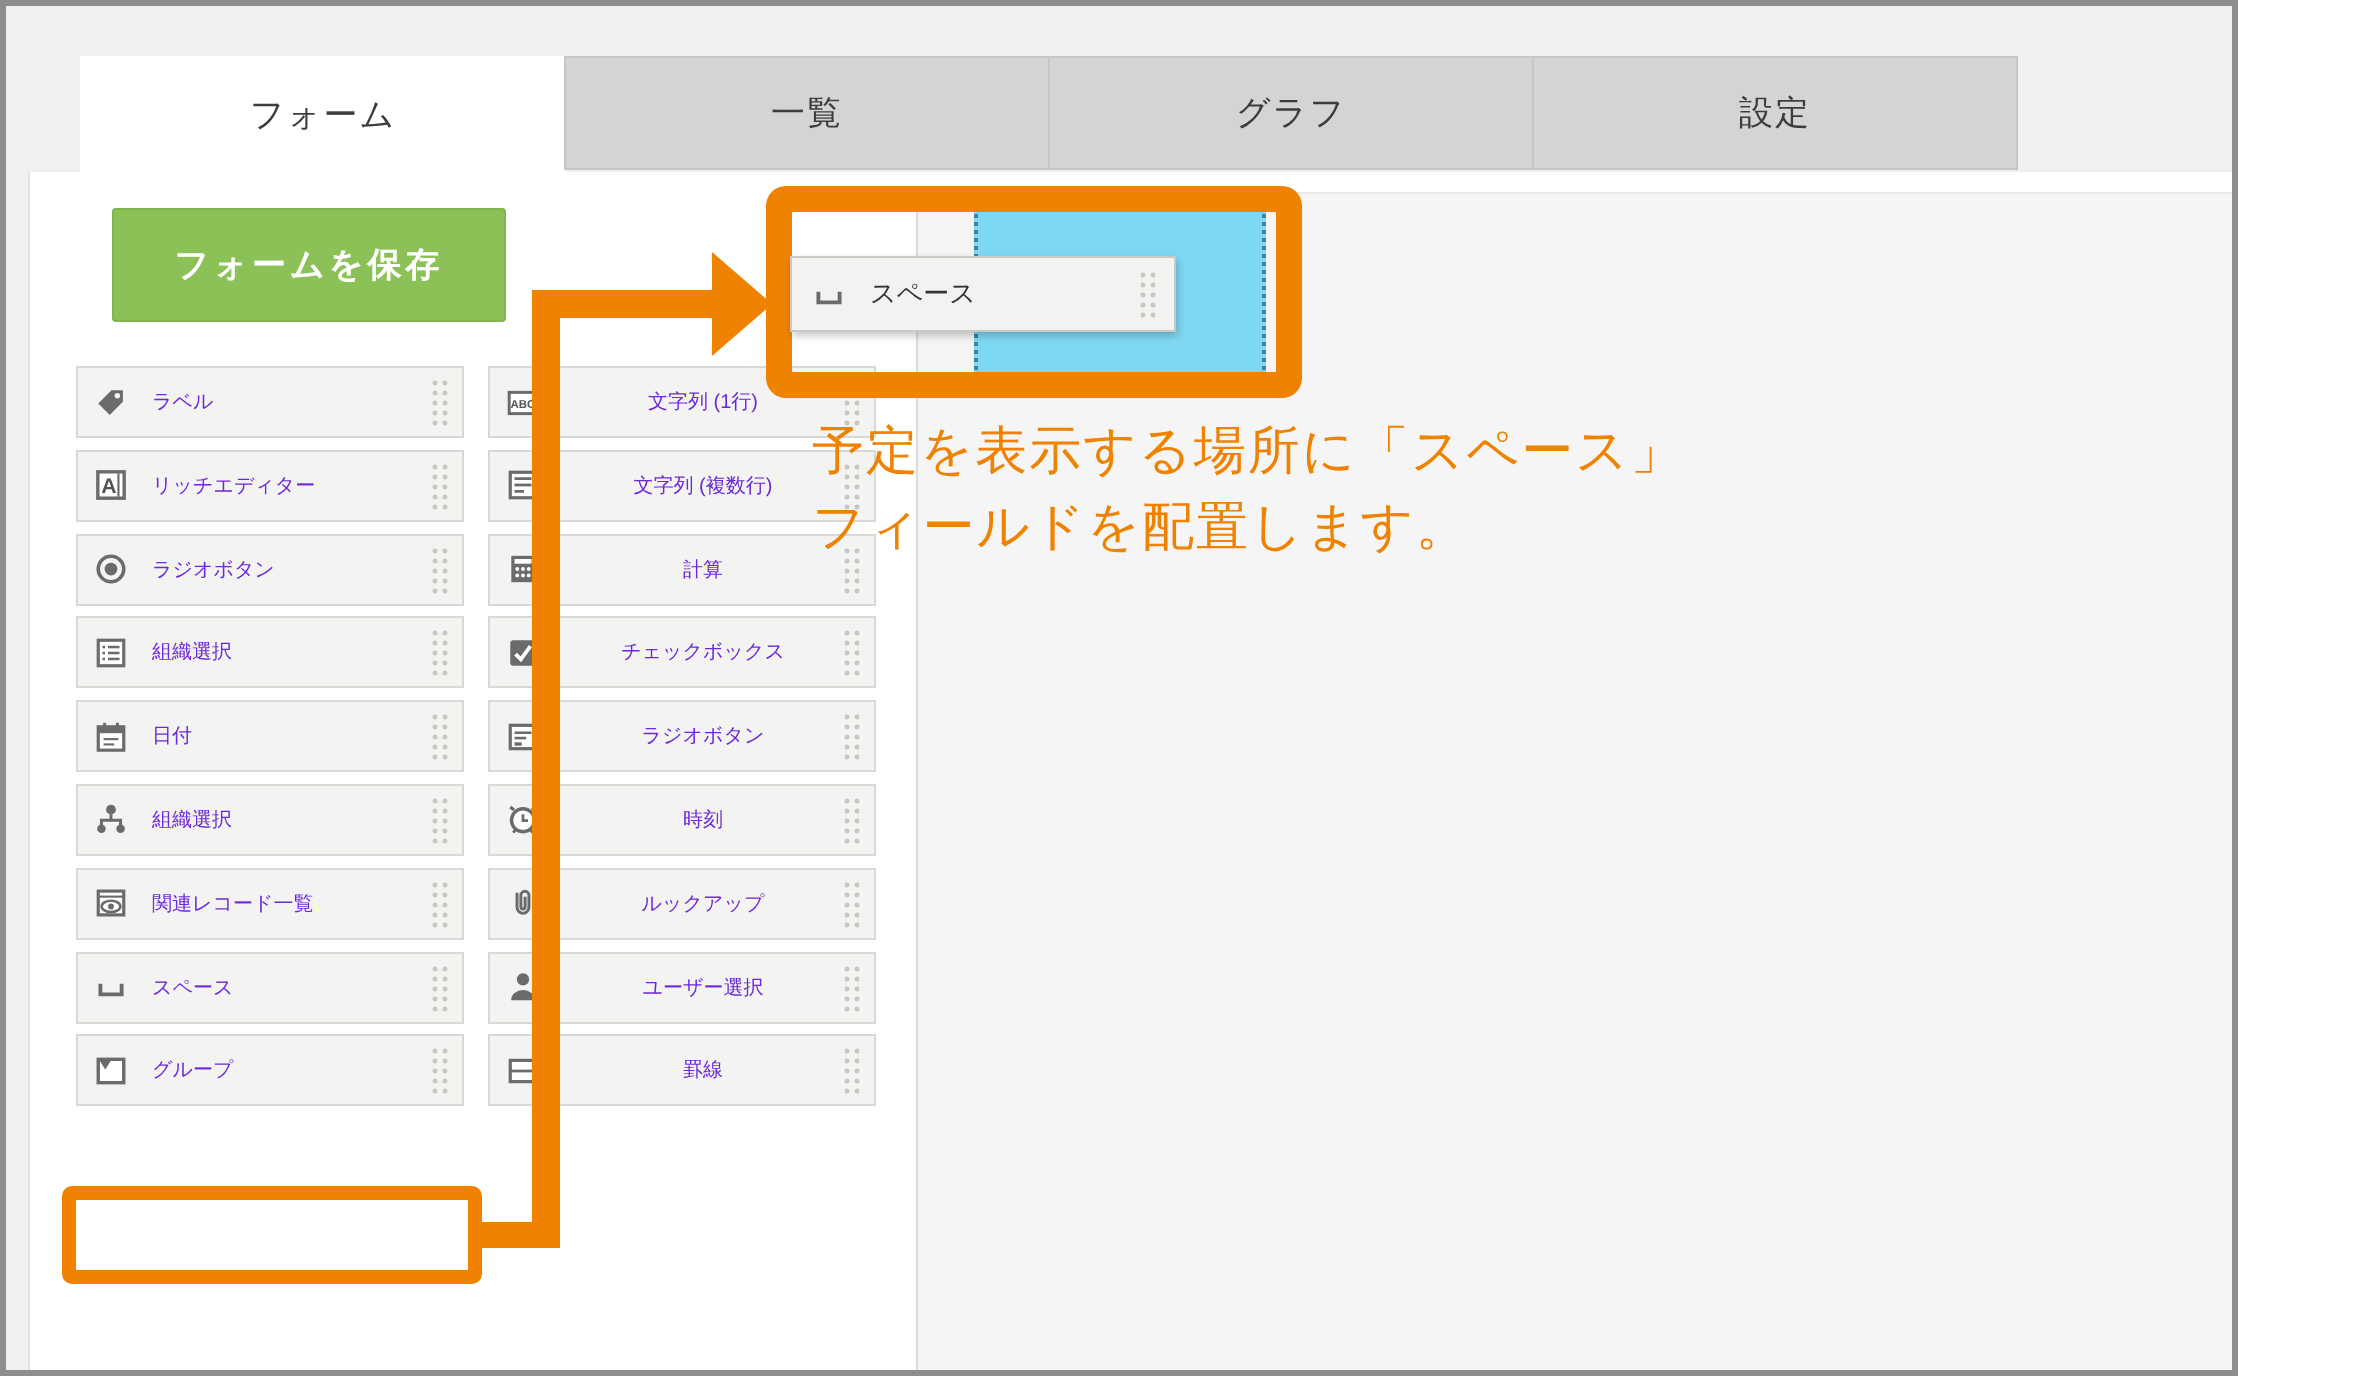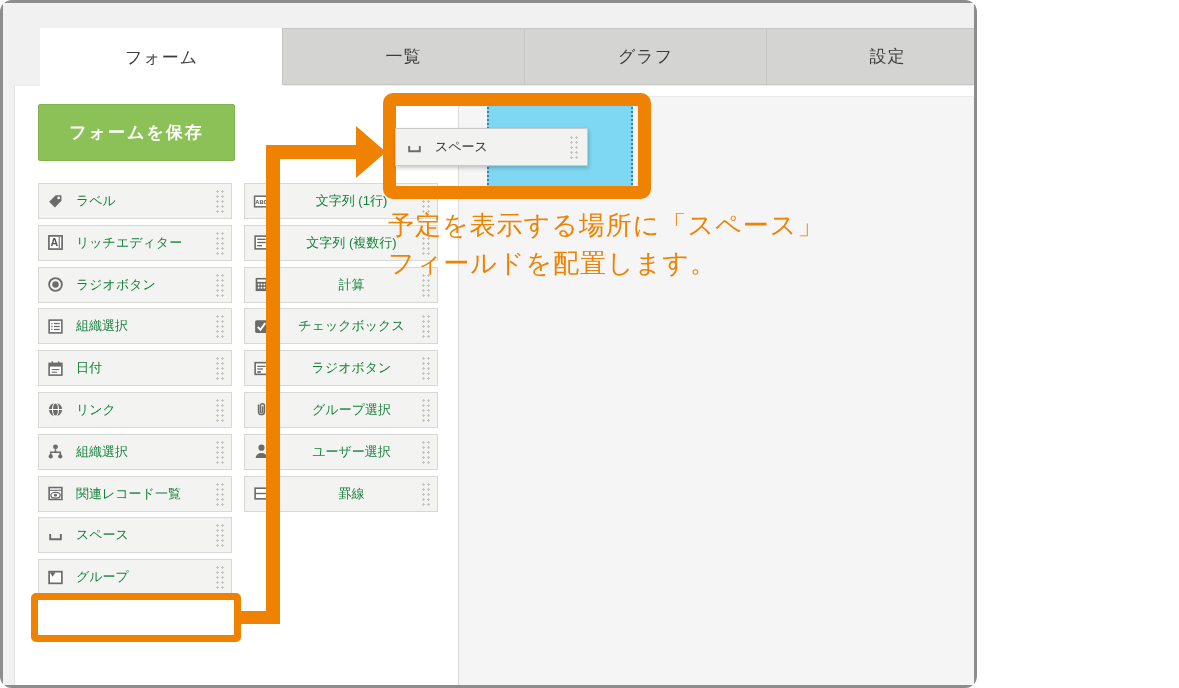--- a/index.html
+++ b/index.html
@@ -1,46 +1,46 @@
 <!DOCTYPE html>
 <html style="--orange: #ef8200; --drop-cyan: #7fd8f3; --save-green: #8cc158; --tab-gray: #d4d4d3; --canvas-gray: #f5f5f5; --item-bg: #f3f3f1;"><head>
 <meta charset="utf-8">
 <style>
   html,body{margin:0;padding:0;}
   body{font-family:"Liberation Sans",sans-serif;background:#fff;}
-  .stage{position:relative;width:977px;height:688px;background:#f1f1f2;overflow:hidden;border-radius:12px;}
+  .stage{position:relative;width:1119px;height:688px;background:#f1f1f2;overflow:hidden;}
   .frame{position:absolute;inset:0;border:3px solid #8d8d8d;pointer-events:none;z-index:50;}
 
   
   .tab-bar{position:absolute;left:40px;top:28px;height:57px;display:flex;z-index:3;}
   .tab{width:243px;height:57px;display:flex;align-items:center;justify-content:center;
        font-size:17px;color:#3c3c3c;letter-spacing:1px;cursor:pointer;
        background:var(--tab-gray);border:1px solid #c6c6c5;box-sizing:border-box;margin-left:-1px;}
   .tab.active{background:#fff;border:none;height:59px;margin-left:0;}
 
   
   .panel{position:absolute;left:14px;top:85px;width:1162px;height:600px;background:#fff;
          border-left:1px solid #e3e3e2;border-top:1px solid #ededec;box-sizing:border-box;z-index:1;}
   .canvas{position:absolute;left:458px;top:96px;width:718px;height:589px;background:var(--canvas-gray);
           border-left:1px solid #dcdcda;border-top:1px solid #e9e9e8;box-sizing:border-box;z-index:1;}
 
   
-  .save-btn{position:absolute;left:38px;top:104px;width:195px;height:55px;background:var(--save-green);
+  .save-btn{position:absolute;left:56px;top:104px;width:195px;height:55px;background:var(--save-green);
             border:1px solid #81b44e;border-radius:2px;color:#fff;font-weight:bold;font-size:17px;
             letter-spacing:2px;display:flex;align-items:center;justify-content:center;cursor:pointer;z-index:2;}
 
   
   .pal-col{position:absolute;top:183px;width:194px;z-index:2;}
   #pal-col1{left:38px;}
   #pal-col2{left:244px;text-align:center;}
   .field-item{position:relative;height:36px;margin-bottom:5.8px;background:var(--item-bg);
               border:1px solid #d8d8d5;box-sizing:border-box;display:flex;align-items:center;
               padding:0 6px;cursor:grab;}
   .field-item .icn{width:21px;height:17px;margin-right:10px;display:inline-flex;align-items:center;justify-content:center;flex:0 0 21px;}
-  .field-item .lbl{font-size:13px;color:#15803d;white-space:nowrap;flex:1;}
+  .field-item .lbl{font-size:10px;color:#6d28d9;white-space:nowrap;flex:1;}
   .dots{width:10px;height:26px;flex:0 0 10px;
         background-image:radial-gradient(circle,#c6c6c2 1.1px,transparent 1.4px);
         background-size:5px 5px;background-position:0 1px;}
 
   
   .drag-card{position:absolute;left:395px;top:128px;width:193px;height:38px;background:#f2f2f0;
              border:1px solid #c9c9c6;box-shadow:1px 2px 4px rgba(0,0,0,.22);box-sizing:border-box;
              display:flex;align-items:center;padding:0 8px;z-index:8;cursor:grabbing;}
   .drag-card .icn{width:21px;height:17px;margin-right:10px;display:inline-flex;align-items:center;justify-content:center;}
   .drag-card .lbl{font-size:13px;color:#333;flex:1;}
@@ -56,21 +56,21 @@
           border-radius:5px;box-sizing:border-box;z-index:6;pointer-events:none;}
   .arrow-seg{position:absolute;background:var(--orange);z-index:5;pointer-events:none;}
   .seg-bottom{left:238px;top:611px;width:42px;height:13px;}
   .seg-vert{left:266px;top:145px;width:14px;height:479px;}
   .seg-top{left:266px;top:145px;width:92px;height:14px;}
   .arrow-head{position:absolute;left:356px;top:126px;width:0;height:0;z-index:5;pointer-events:none;
               border-top:26px solid transparent;border-bottom:26px solid transparent;
               border-left:30px solid var(--orange);}
 
   
-  .annotation{position:absolute;left:388px;top:206px;font-size:26px;line-height:38px;
+  .annotation{position:absolute;left:406px;top:206px;font-size:26px;line-height:38px;
               color:var(--orange);letter-spacing:1px;z-index:7;white-space:nowrap;}
 </style>
 </head>
 <body>
 
 <div class="stage">
   <div class="tab-bar" id="tab-bar">
       <div class="tab active">フォーム</div>
       <div class="tab">一覧</div>
       <div class="tab">グラフ</div>
@@ -136,31 +136,20 @@
           <svg width="17" height="17" viewBox="0 0 16 16" aria-hidden="true">
             <line x1="5" y1="1.3" x2="5" y2="4" stroke="#6b6b6b" stroke-width="1.4"></line>
             <line x1="11" y1="1.3" x2="11" y2="4" stroke="#6b6b6b" stroke-width="1.4"></line>
             <rect x="2" y="3.2" width="12" height="11" fill="#fff" stroke="#6b6b6b" stroke-width="1.5"></rect>
             <rect x="2" y="3.2" width="12" height="3" fill="#6b6b6b"></rect>
             <line x1="4.5" y1="9" x2="11.5" y2="9" stroke="#6b6b6b"></line>
             <line x1="4.5" y1="11.5" x2="9.5" y2="11.5" stroke="#6b6b6b"></line>
           </svg>
         </span>
         <span class="lbl">日付</span>
-        <span class="dots"></span>
-      </div>
-      <div class="field-item">
-        <span class="icn">
-          <svg width="17" height="17" viewBox="0 0 16 16" aria-hidden="true">
-            <circle cx="8" cy="8" r="6.2" fill="#6b6b6b"></circle>
-            <ellipse cx="8" cy="8" rx="2.8" ry="6.2" fill="none" stroke="#fff" stroke-width="1"></ellipse>
-            <line x1="1.8" y1="8" x2="14.2" y2="8" stroke="#fff" stroke-width="1"></line>
-          </svg>
-        </span>
-        <span class="lbl">リンク</span>
         <span class="dots"></span>
       </div>
       <div class="field-item">
         <span class="icn">
           <svg width="17" height="17" viewBox="0 0 16 16" aria-hidden="true">
             <circle cx="8" cy="3.6" r="2.3" fill="#6b6b6b"></circle>
             <path d="M8 5.8 8 8.6 M3.5 11.5 3.5 8.6 12.5 8.6 12.5 11.5" stroke="#6b6b6b" fill="none" stroke-width="1.4"></path>
             <circle cx="3.5" cy="12.6" r="2" fill="#6b6b6b"></circle>
             <circle cx="12.5" cy="12.6" r="2" fill="#6b6b6b"></circle>
           </svg>
@@ -261,24 +250,38 @@
             <line x1="4" y1="8.5" x2="9.5" y2="8.5" stroke="#6b6b6b" stroke-width="1.2"></line>
             <rect x="4" y="10.5" width="3.4" height="1.6" fill="#6b6b6b"></rect>
           </svg>
         </span>
         <span class="lbl">ラジオボタン</span>
         <span class="dots"></span>
       </div>
       <div class="field-item">
         <span class="icn">
           <svg width="17" height="17" viewBox="0 0 16 16" aria-hidden="true">
+            <line x1="3.8" y1="3.8" x2="2" y2="2.4" stroke="#6b6b6b" stroke-width="1.5"></line>
+            <line x1="12.2" y1="3.8" x2="14" y2="2.4" stroke="#6b6b6b" stroke-width="1.5"></line>
+            <circle cx="8" cy="8.6" r="5.4" fill="#fff" stroke="#6b6b6b" stroke-width="1.6"></circle>
+            <path d="M8 5.8 8 8.8 10.4 8.8" stroke="#6b6b6b" fill="none" stroke-width="1.3"></path>
+            <line x1="4.4" y1="13.2" x2="3.4" y2="14.4" stroke="#6b6b6b" stroke-width="1.4"></line>
+            <line x1="11.6" y1="13.2" x2="12.6" y2="14.4" stroke="#6b6b6b" stroke-width="1.4"></line>
+          </svg>
+        </span>
+        <span class="lbl">時刻</span>
+        <span class="dots"></span>
+      </div>
+      <div class="field-item">
+        <span class="icn">
+          <svg width="17" height="17" viewBox="0 0 16 16" aria-hidden="true">
             <path d="M5.2 3.2 5.2 10 a2.8 2.8 0 0 0 5.6 0 L10.8 4.4 a1.9 1.9 0 0 0 -3.8 0 L7 9.8 a1 1 0 0 0 2 0 L9 5" stroke="#6b6b6b" fill="none" stroke-width="1.4"></path>
           </svg>
         </span>
-        <span class="lbl">グループ選択</span>
+        <span class="lbl">ルックアップ</span>
         <span class="dots"></span>
       </div>
       <div class="field-item">
         <span class="icn">
           <svg width="17" height="17" viewBox="0 0 16 16" aria-hidden="true">
             <circle cx="8" cy="4.4" r="2.9" fill="#6b6b6b"></circle>
             <path d="M2.4 14.2 a5.6 4.8 0 0 1 11.2 0Z" fill="#6b6b6b"></path>
           </svg>
         </span>
         <span class="lbl">ユーザー選択</span>

